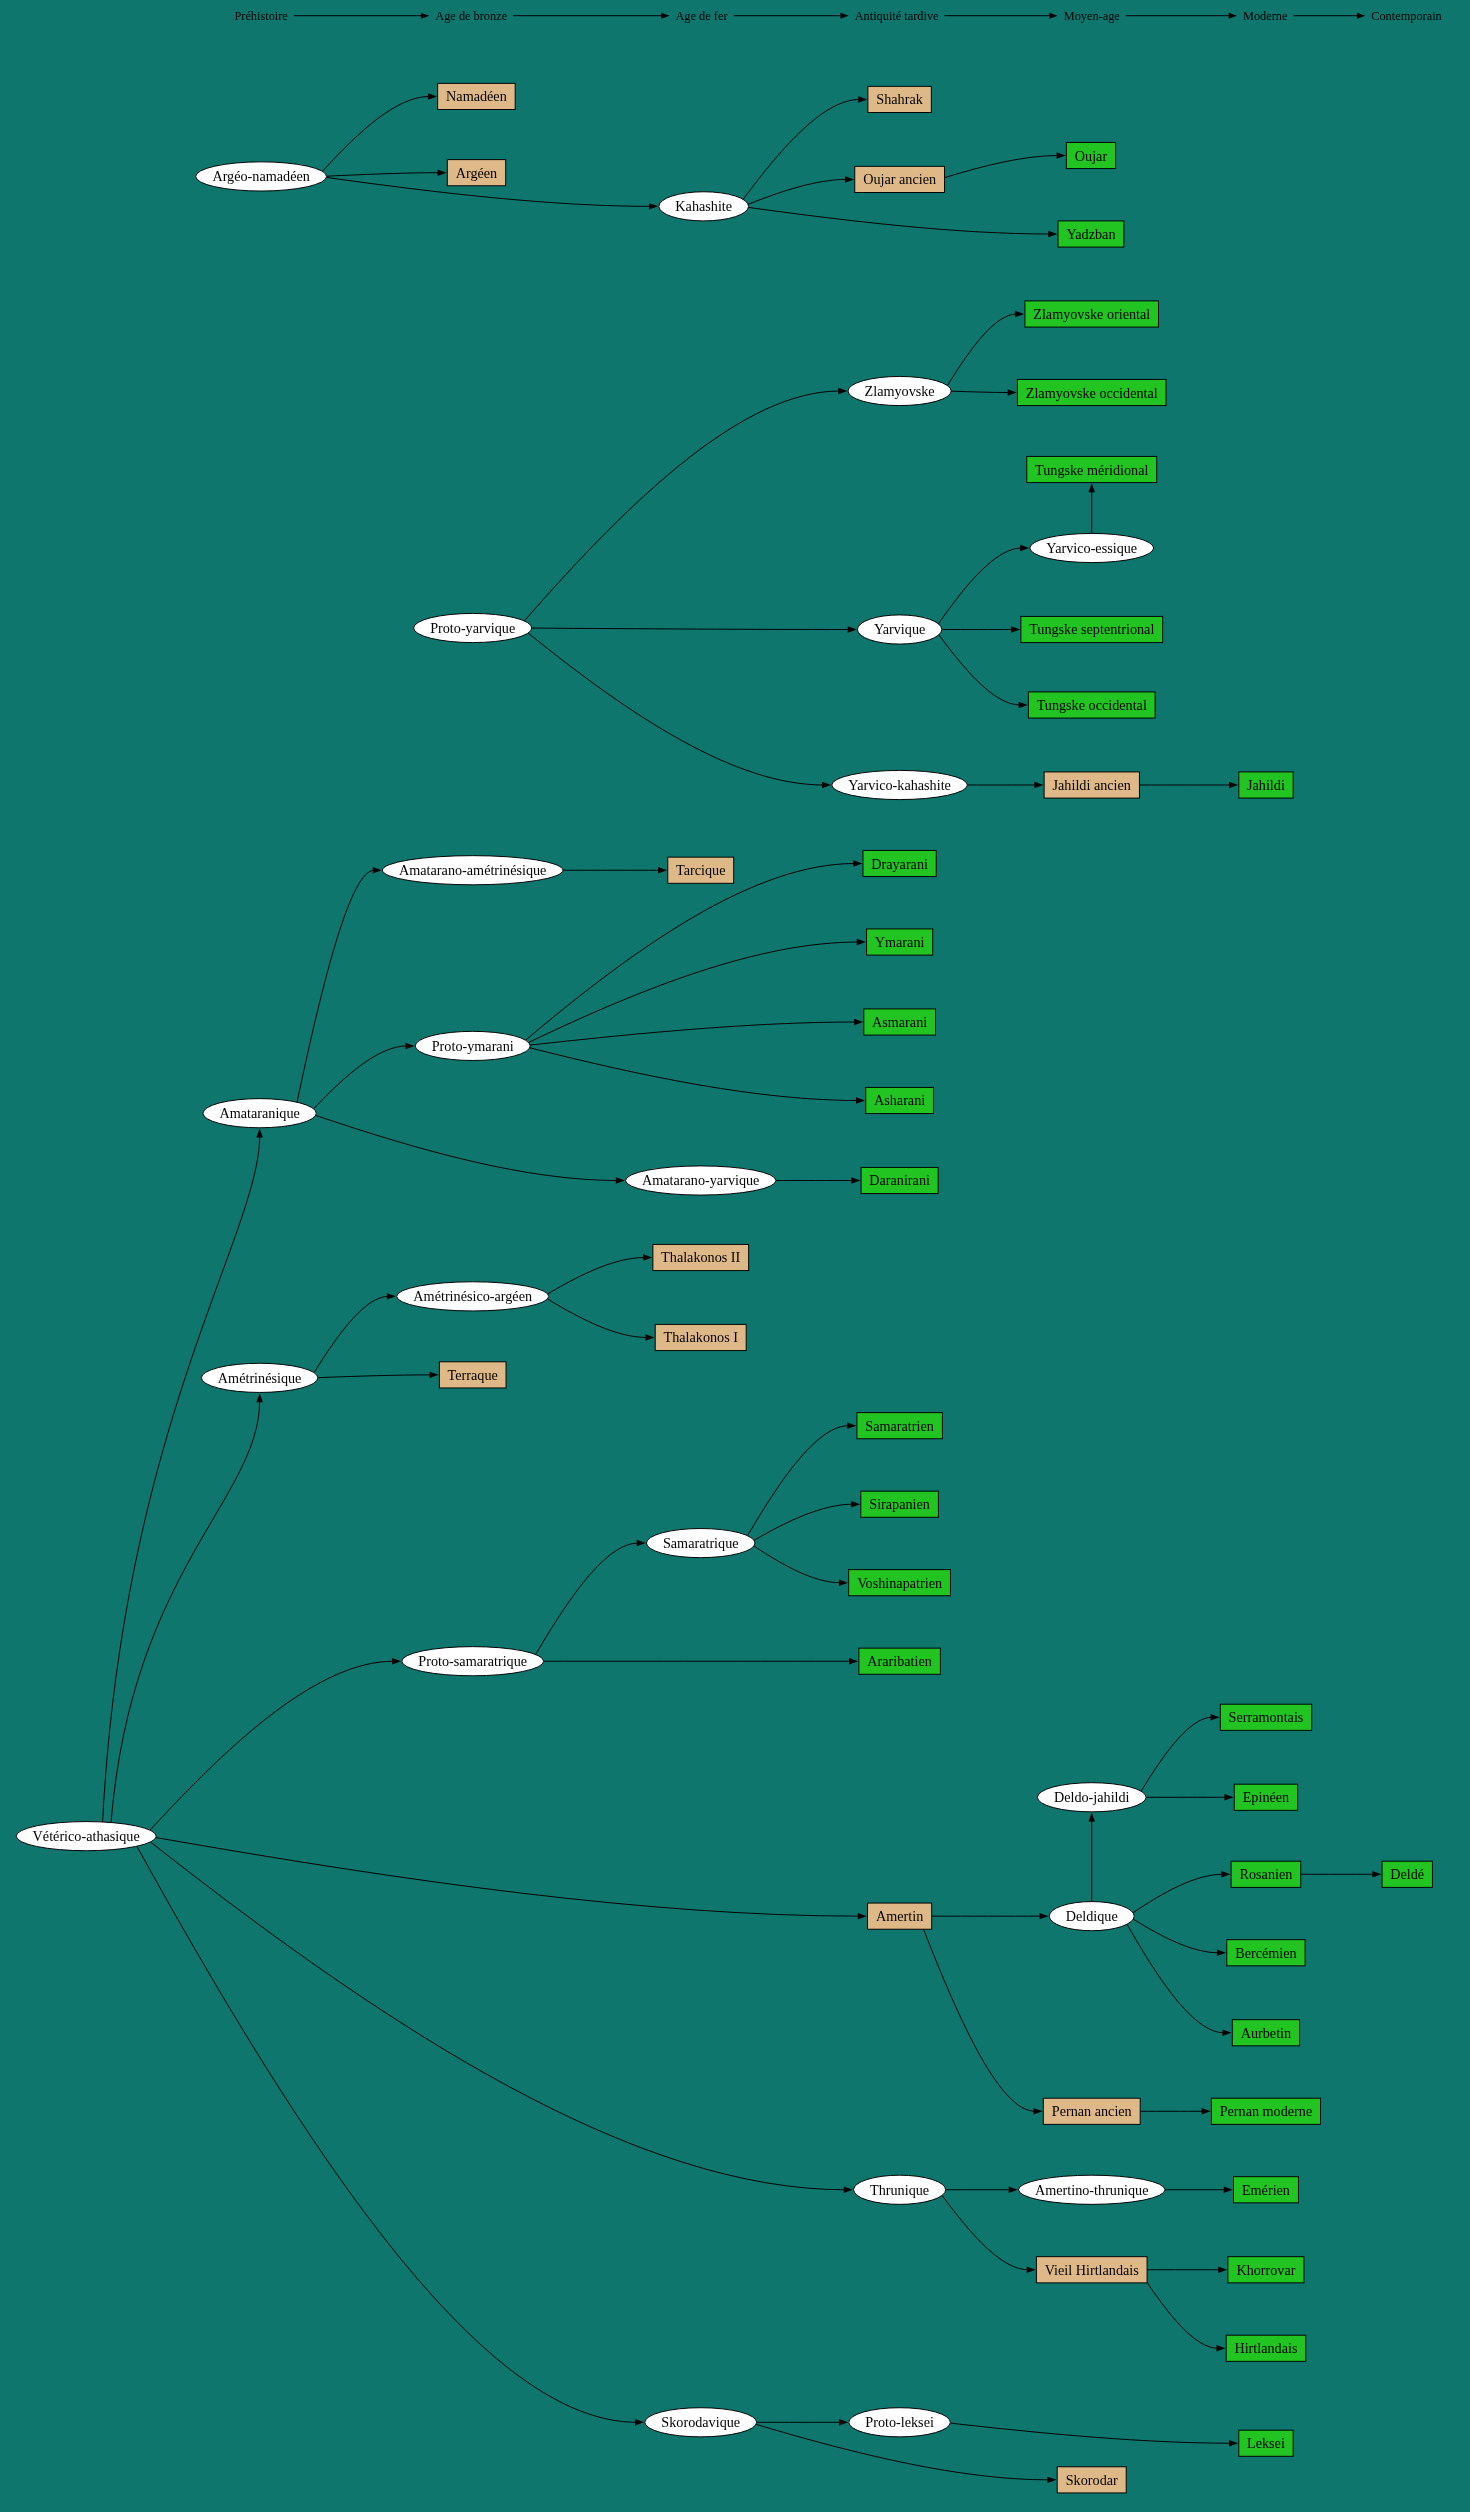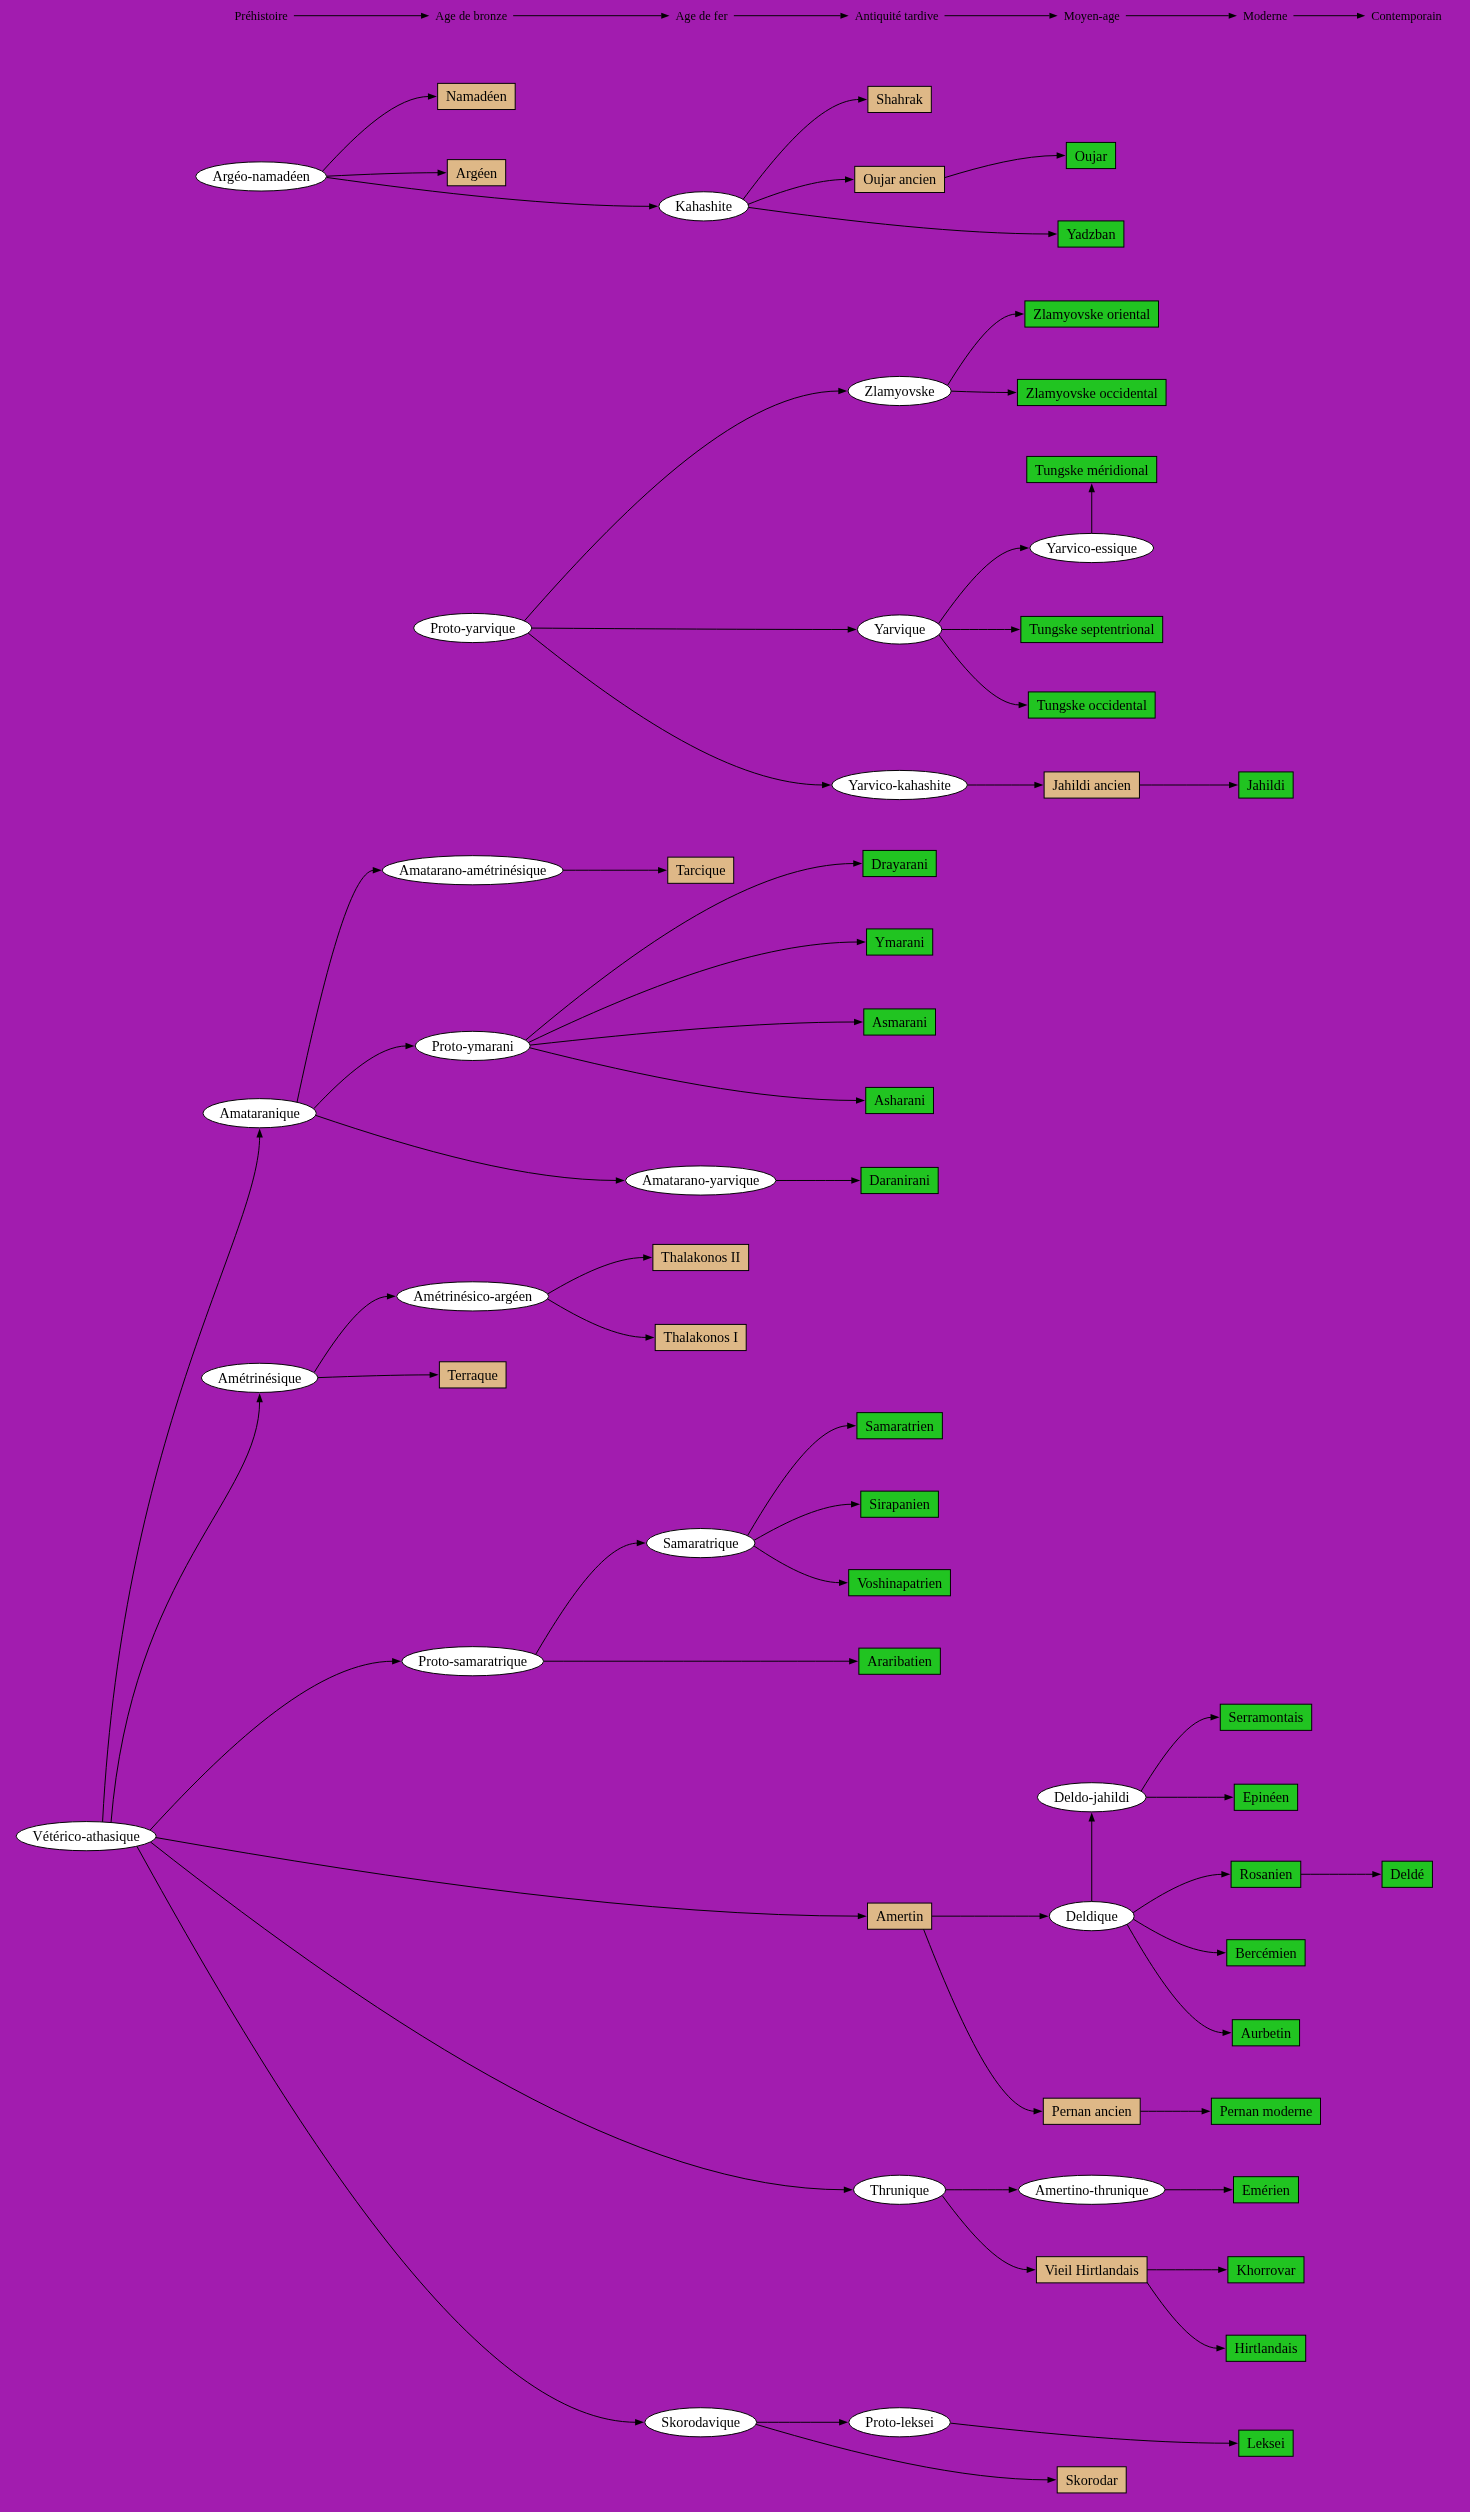--- a/index.html
+++ b/index.html
@@ -1,16 +1,16 @@
 <!DOCTYPE html>
 <html style="font-size:12px"><head>
 <meta charset="utf-8">
 <style>
   html,body{margin:0;padding:0;background:#ffffff;}
-  .canvas{position:relative;width:1471px;height:2512px;background:#a21caf;overflow:hidden;}
+  .canvas{position:relative;width:1471px;height:2512px;background:#0f766e;overflow:hidden;}
   svg text{font-family:"Liberation Serif","DejaVu Serif",serif;font-size:19px;fill:#000;}
   svg text.era-text{font-size:16.5px;}
   .edge-path{fill:none;stroke:#000;stroke-width:1.3;}
   .arrow-head{fill:#000;stroke:none;}
   .node-shape{stroke:#000;stroke-width:1.3;}
 </style>
 </head>
 <body>
 
 <div class="canvas">

